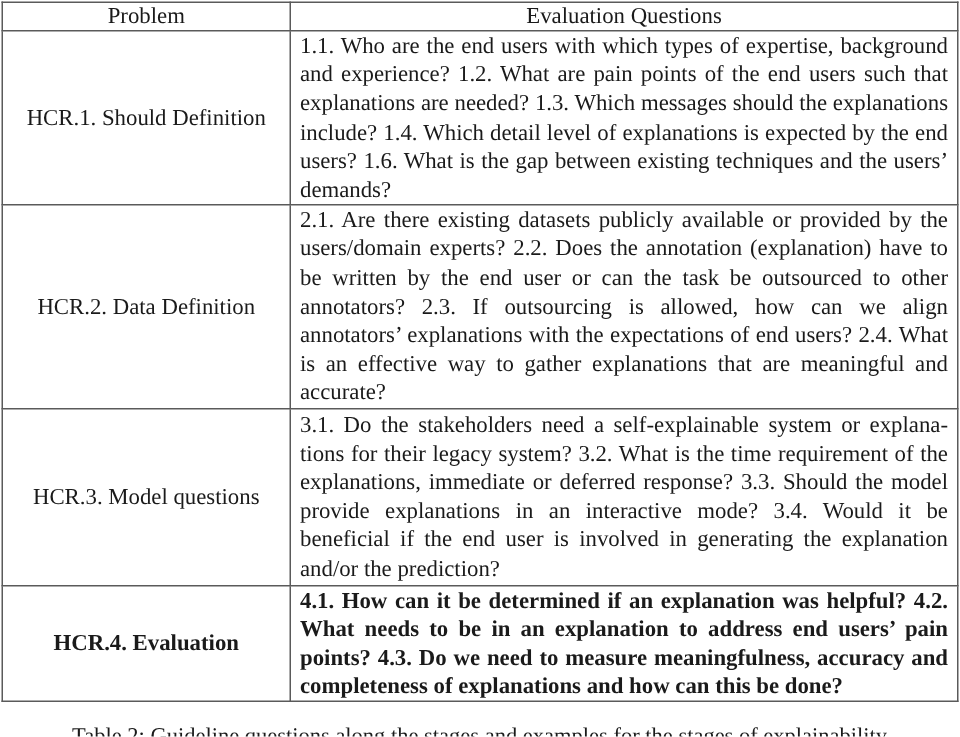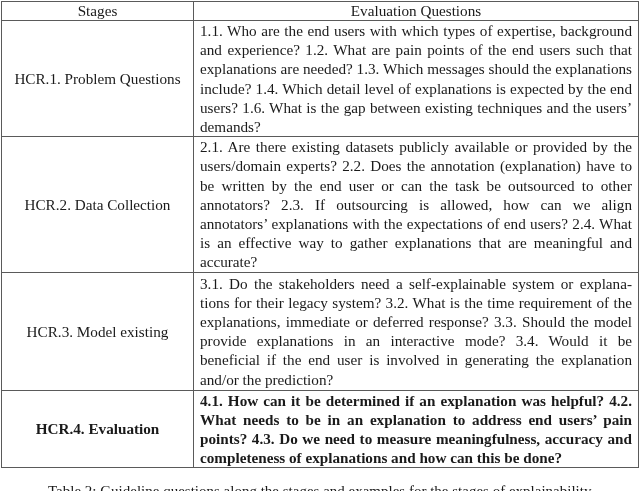--- a/index.html
+++ b/index.html
@@ -65,35 +65,35 @@
 </head>
 <body>
 
 <table class="guide">
   <colgroup>
     <col class="c-stage">
     <col class="c-q">
   </colgroup>
   <thead>
     <tr>
-      <th>Stages</th>
+      <th>Problem</th>
       <th>Evaluation Questions</th>
     </tr>
   </thead>
   <tbody>
     <tr class="r1">
-      <td class="stage">HCR.1. Problem Questions</td>
+      <td class="stage">HCR.1. Should Definition</td>
       <td class="questions">1.1. Who are the end users with which types of expertise, background and experience? 1.2. What are pain points of the end users such that explanations are needed? 1.3. Which messages should the explana­tions include? 1.4. Which detail level of explanations is expected by the end users? 1.6. What is the gap between existing techniques and the users’ demands?</td>
     </tr>
     <tr class="r2">
-      <td class="stage">HCR.2. Data Collection</td>
+      <td class="stage">HCR.2. Data Definition</td>
       <td class="questions">2.1. Are there existing datasets publicly available or provided by the users/domain experts? 2.2. Does the annotation (explanation) have to be written by the end user or can the task be outsourced to other annotators? 2.3. If outsourcing is allowed, how can we align annotators’ explanations with the expectations of end users? 2.4. What is an effective way to gather explanations that are meaningful and accurate?</td>
     </tr>
     <tr class="r3">
-      <td class="stage">HCR.3. Model existing</td>
+      <td class="stage">HCR.3. Model questions</td>
       <td class="questions">3.1. Do the stakeholders need a self-explainable system or explana­tions for their legacy system? 3.2. What is the time requirement of the explanations, immediate or deferred response? 3.3. Should the model provide explanations in an interactive mode? 3.4. Would it be beneficial if the end user is involved in generating the explanation and/or the prediction?</td>
     </tr>
     <tr class="r4">
       <td class="stage">HCR.4. Evaluation</td>
       <td class="questions">4.1. How can it be determined if an explanation was helpful? 4.2. What needs to be in an explanation to address end users’ pain points? 4.3. Do we need to measure meaningfulness, accuracy and completeness of explanations and how can this be done?</td>
     </tr>
   </tbody>
 </table>
 
 <div class="caption">Table 2: Guideline questions along the stages and examples for the stages of explainability</div>

